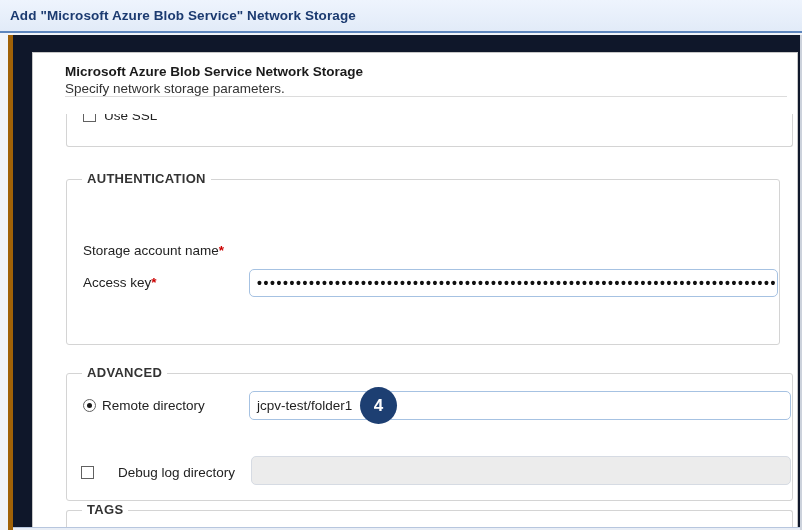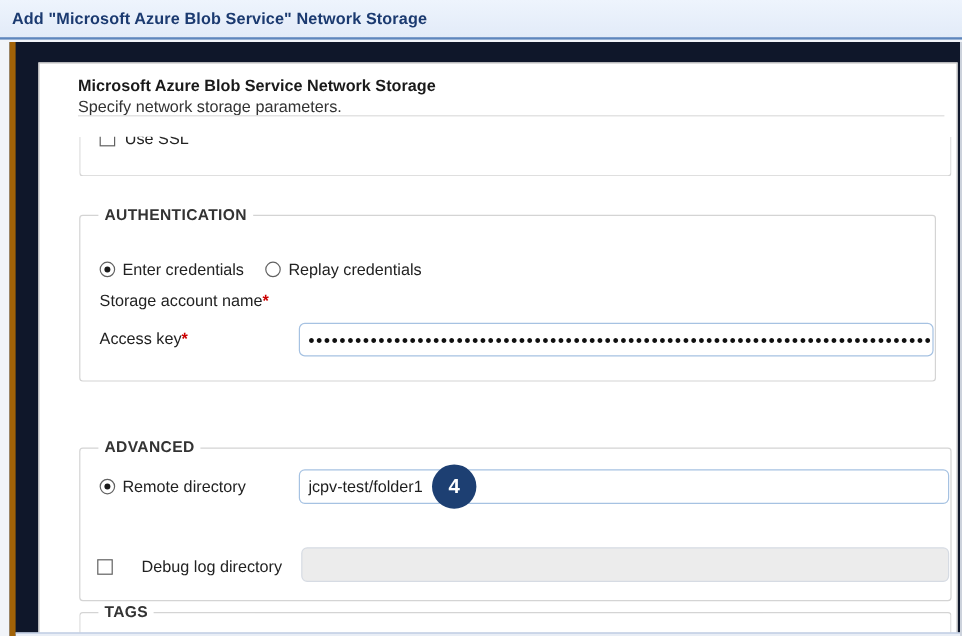--- a/index.html
+++ b/index.html
@@ -50,21 +50,21 @@
     font-size:13px; font-weight:bold; color:#333; letter-spacing:.3px; white-space:nowrap;
   }
 
   .clip-fs {
     position:absolute; left:33px; right:4px; top:61px; height:33px;
     border:1px solid #d4d4d4; border-top:none; border-radius:0 0 3px 3px;
     overflow:hidden;
   }
   .clip-row { position:absolute; left:16px; top:-6px; display:flex; align-items:center; gap:8px; }
 
-  .auth-fs { left:33px; right:17px; top:126px; height:139px; }
+  .auth-fs { left:33px; right:17px; top:126px; height:166px; }
   .adv-fs  { left:33px; right:4px; top:297px; height:128px;margin-top:23px; }
   .tags-fs { left:33px; right:4px; top:457px; height:70px; border-bottom:none; border-radius:3px 3px 0 0; }
 
   
   .radio {
     width:13px; height:13px; min-width:13px; border:1px solid #616161; border-radius:50%;
     background:#fff; display:inline-block; position:relative;
   }
   .radio.checked::after {
     content:""; position:absolute; left:3px; top:3px; width:5px; height:5px;
@@ -123,30 +123,20 @@
       <div class="clip-fs">
         <div class="clip-row">
           <span class="cb"></span>
           <span class="lbl">Use SSL</span>
         </div>
       </div>
 
       <div class="fs auth-fs">
         <span class="legend">AUTHENTICATION</span>
 
-        <div class="row" style="left:16px; top:37px; gap:18px;">
-          <span class="grp">
-            <span class="radio checked"></span>
-            <span class="lbl">Enter credentials</span>
-          </span>
-          <span class="grp">
-            <span class="radio"></span>
-            <span class="lbl">Replay credentials</span>
-          </span>
-        </div>
 
         <div class="field-label" style="top:57px;"><span>Storage account name</span><span class="req">*</span></div>
 
         <div class="field-label" style="top:89px;"><span>Access key</span><span class="req">*</span></div>
         <div class="input masked" style="left:182px; right:1px; top:89px;">••••••••••••••••••••••••••••••••••••••••••••••••••••••••••••••••••••••••••••••••••••••••</div>
       </div>
 
       <div class="fs adv-fs">
         <span class="legend">ADVANCED</span>
 

